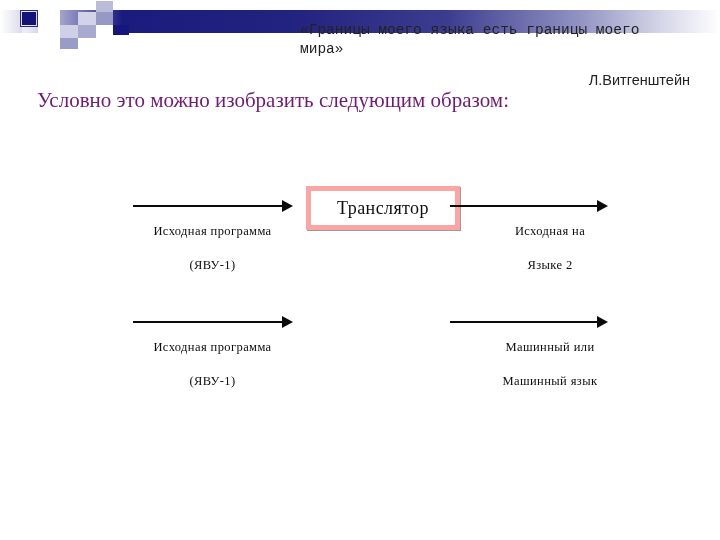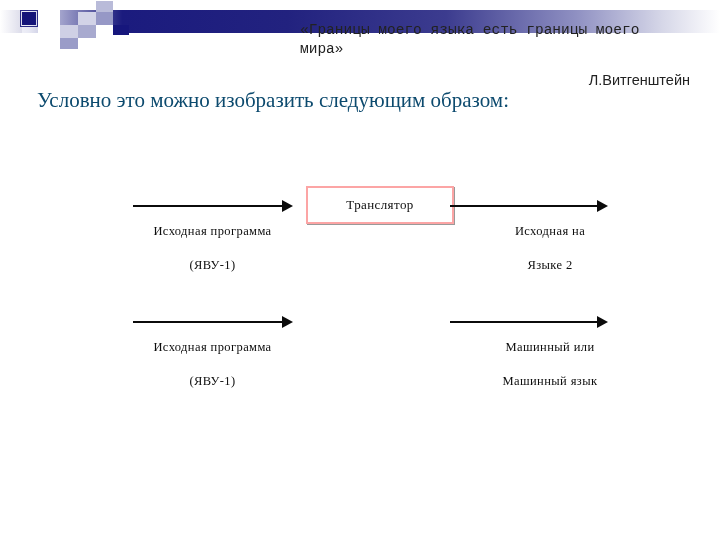--- a/index.html
+++ b/index.html
@@ -77,21 +77,21 @@
     font-family: "Liberation Sans", sans-serif;
   }
 
   
   #intro-line {
     position: absolute;
     left: 37px;
     top: 88px;
     font-family: "Liberation Serif", serif;
     font-size: 21px;
-    color: #0c4a6e;
+    color: #701a75;
     white-space: nowrap;
   }
 
   
   .diagram {
     position: absolute;
     left: 110px;
     width: 520px;
     height: 78px;
   }
@@ -150,28 +150,28 @@
   .arrow-right .shaft { width: 148px; }
   .arrow-right .head  { left: 147px; }
 
   
   .proc-box {
     position: absolute;
     left: 196px;
     top: 14px;
     width: 144px;
     height: 34px;
-    border: 2px solid #fca5a5;
+    border: 5px solid #fca5a5;
     background: #ffffff;
     box-shadow: 1px 1px 0 #9a9a9a;
     display: flex;
     align-items: center;
     justify-content: center;
     font-family: "Liberation Serif", serif;
-    font-size: 13px;
+    font-size: 18px;
     color: #0d0d0d;
     letter-spacing: 0.4px;
   }
 </style>
 </head>
 <body>
 
 <div id="header-decoration">
   <div class="bar"></div>
   <div class="sq sq-j"></div>

